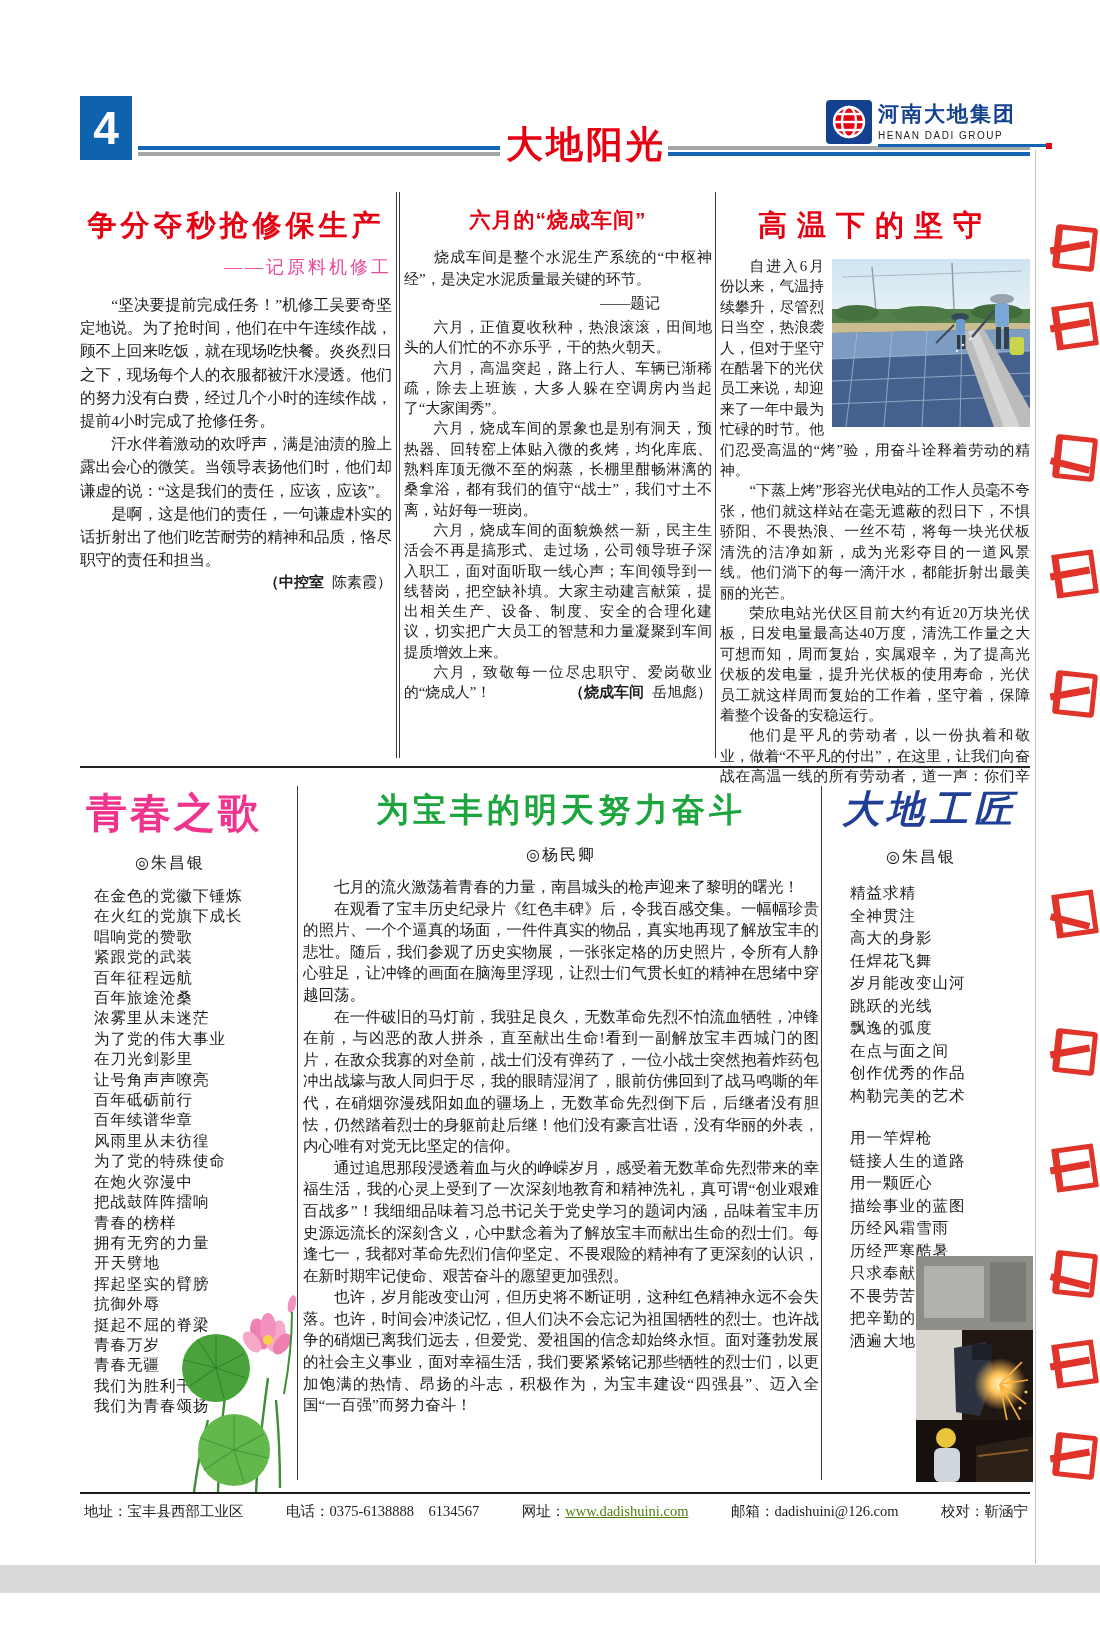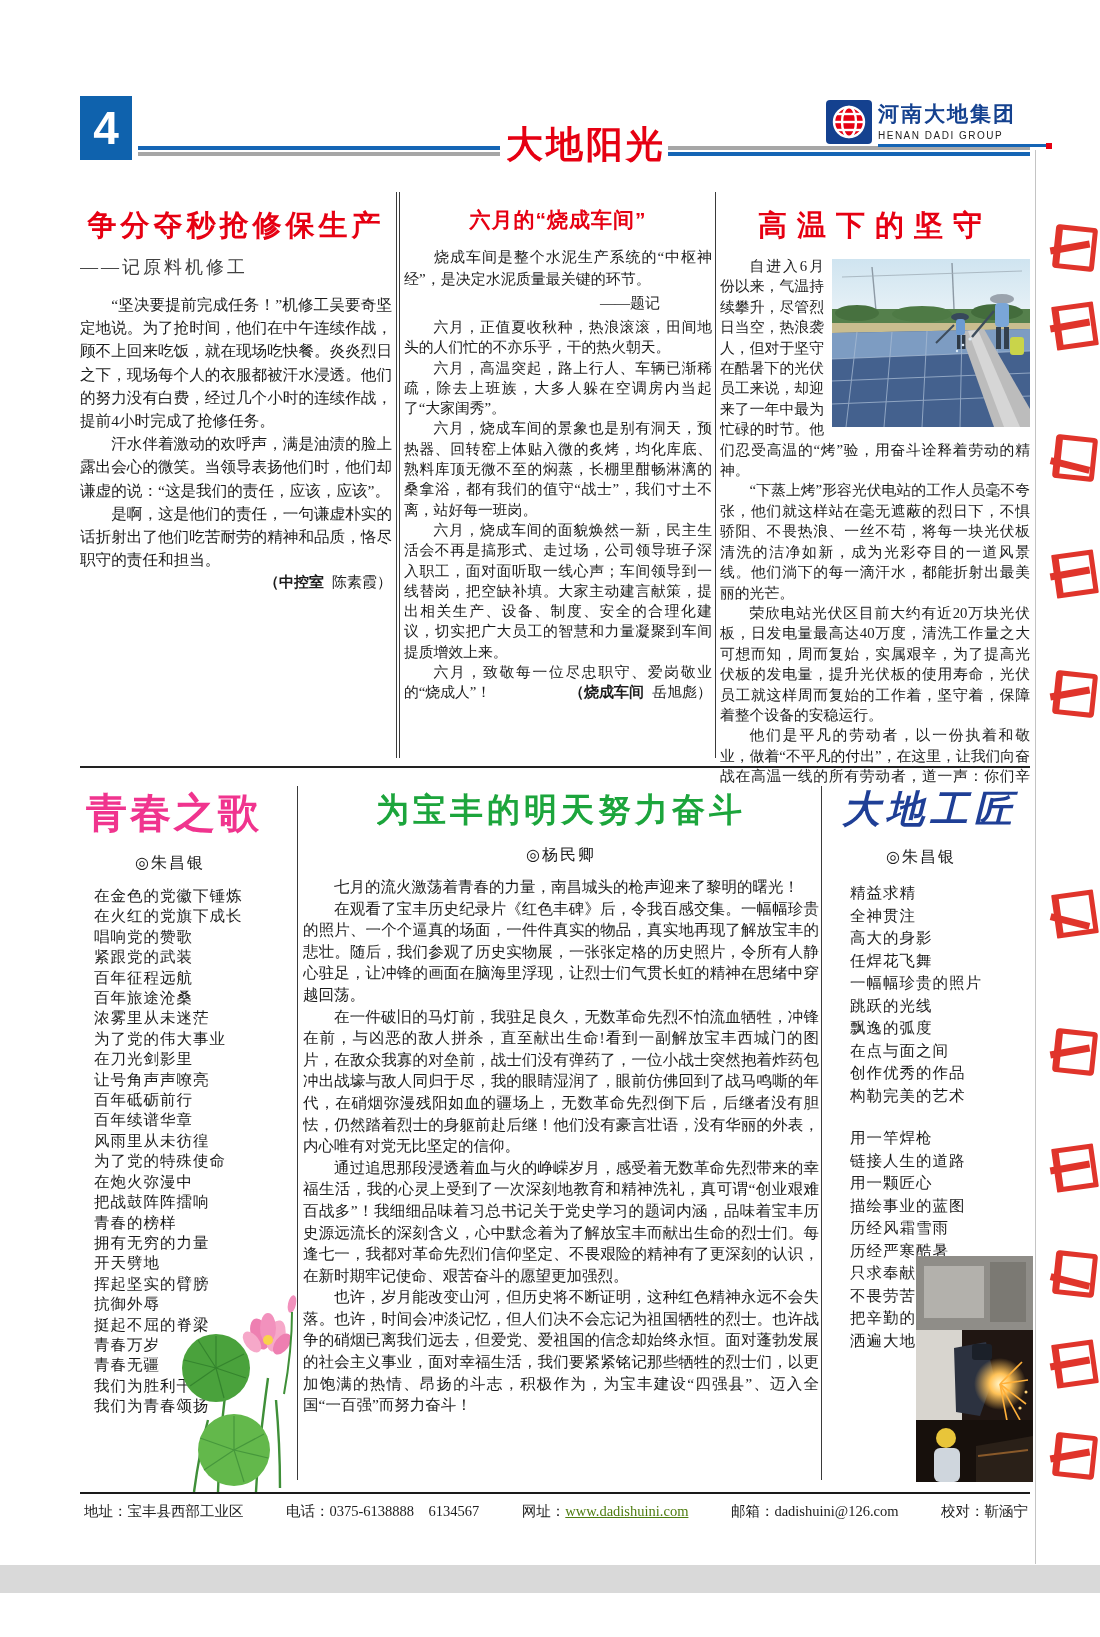--- a/index.html
+++ b/index.html
@@ -28,21 +28,21 @@
   .vsep.d{border-left:4px double #3a3a3a;}
   .vsep.s{border-left:1.5px solid #3a3a3a;}
   .hsep{left:80px;top:766px;width:950px;border-top:2px solid #222;}
   
   .artcol{top:182px;height:578px;overflow:hidden;margin-top:24px;}
   .c1{left:80px;width:312px;}
   .c2{left:404px;width:308px;}
   .c3{left:720px;width:310px;}
   .art-title{color:#e60012;font-family:"Liberation Sans",sans-serif;font-weight:bold;
     text-align:center;font-size:29px;letter-spacing:4px;white-space:nowrap;}
-  .art-sub{text-align:left;font-size:18px;letter-spacing:3px;margin-top:9px;color:#404040;}
+  .art-sub{text-align:right;font-size:18px;letter-spacing:3px;margin-top:9px;color:#ec4899;}
   .bodytxt{text-align:justify;}
   .c1 .bodytxt{margin-top:14px;font-size:15.6px;line-height:23.2px;}
   .c2 .bodytxt{margin-top:4px;font-size:14.8px;line-height:20.3px;}
   .c3 .bodytxt{margin-top:10px;font-size:14.8px;line-height:20.4px;}
   .para{text-indent:2em;margin:0;}
   .epigraph{text-indent:2em;font-size:15px;line-height:22px;margin-top:12px;text-align:justify;}
   .epi-sign{text-align:right;padding-right:52px;font-size:15px;margin-top:4px;}
   .byline{text-align:right;margin-top:2px;}
   .byline-org{font-weight:bold;font-family:"Liberation Sans",sans-serif;font-size:15px;}
   .byline-name{font-size:15px;margin-left:8px;}
@@ -261,21 +261,21 @@
   </div>
 
   <div class="abs pcol pC">
     <div class="craft-title">大地工匠</div>
     <div class="poem-author">◎朱昌银</div>
     <div class="craft-lines">
         <div class="pline">精益求精</div>
         <div class="pline">全神贯注</div>
         <div class="pline">高大的身影</div>
         <div class="pline">任焊花飞舞</div>
-        <div class="pline">一幅幅珍贵的照片</div>
+        <div class="pline">岁月能改变山河</div>
         <div class="pline">跳跃的光线</div>
         <div class="pline">飘逸的弧度</div>
         <div class="pline">在点与面之间</div>
         <div class="pline">创作优秀的作品</div>
         <div class="pline">构勒完美的艺术</div>
       </div>
     <div class="stanza-gap"></div>
     <div class="craft-lines" style="margin-top:0;">
         <div class="pline">用一竿焊枪</div>
         <div class="pline">链接人生的道路</div>

